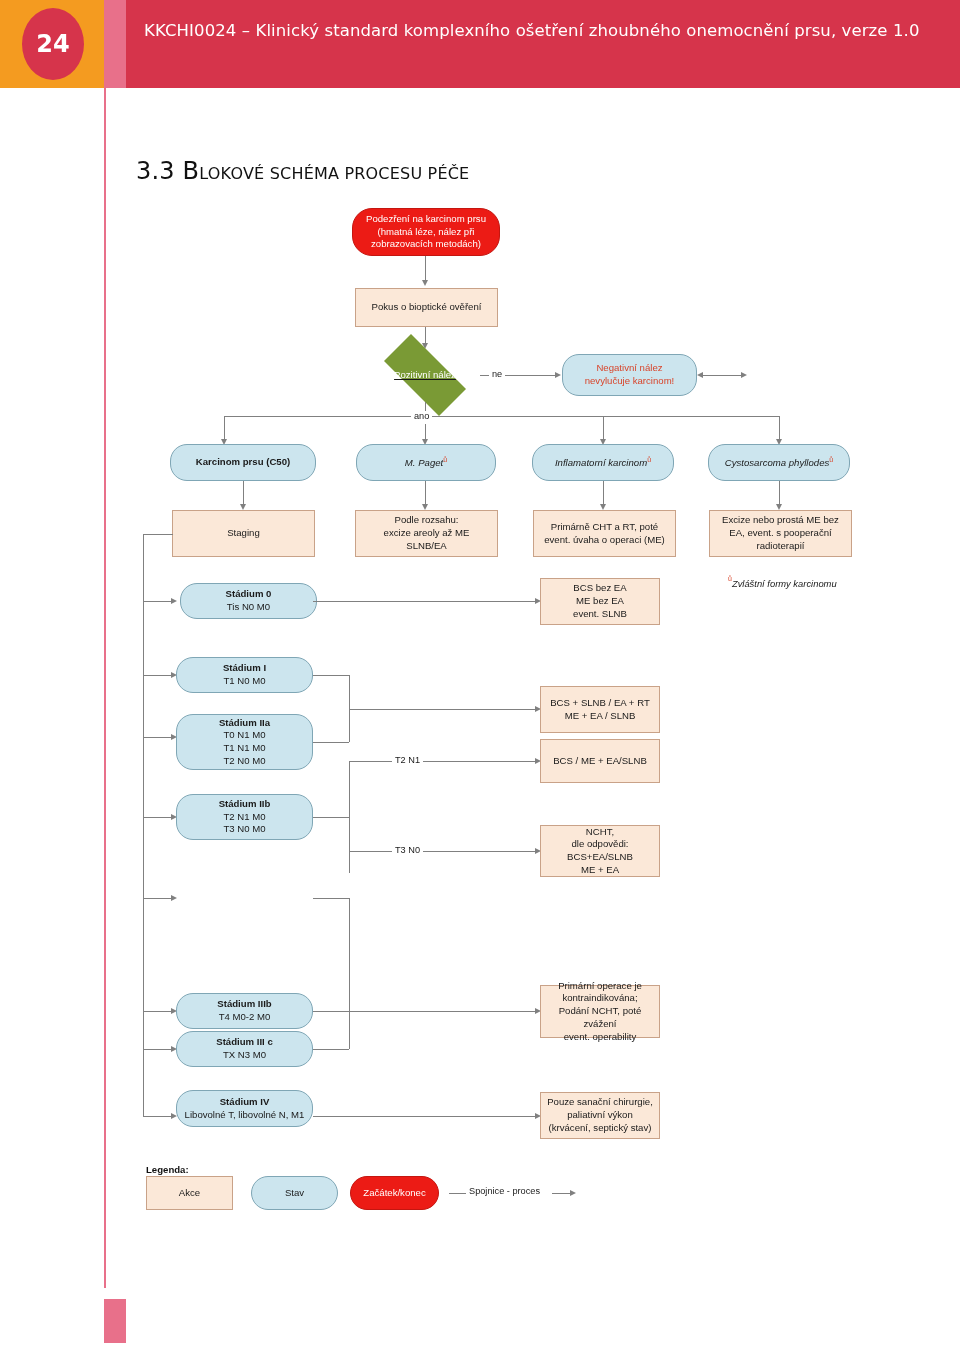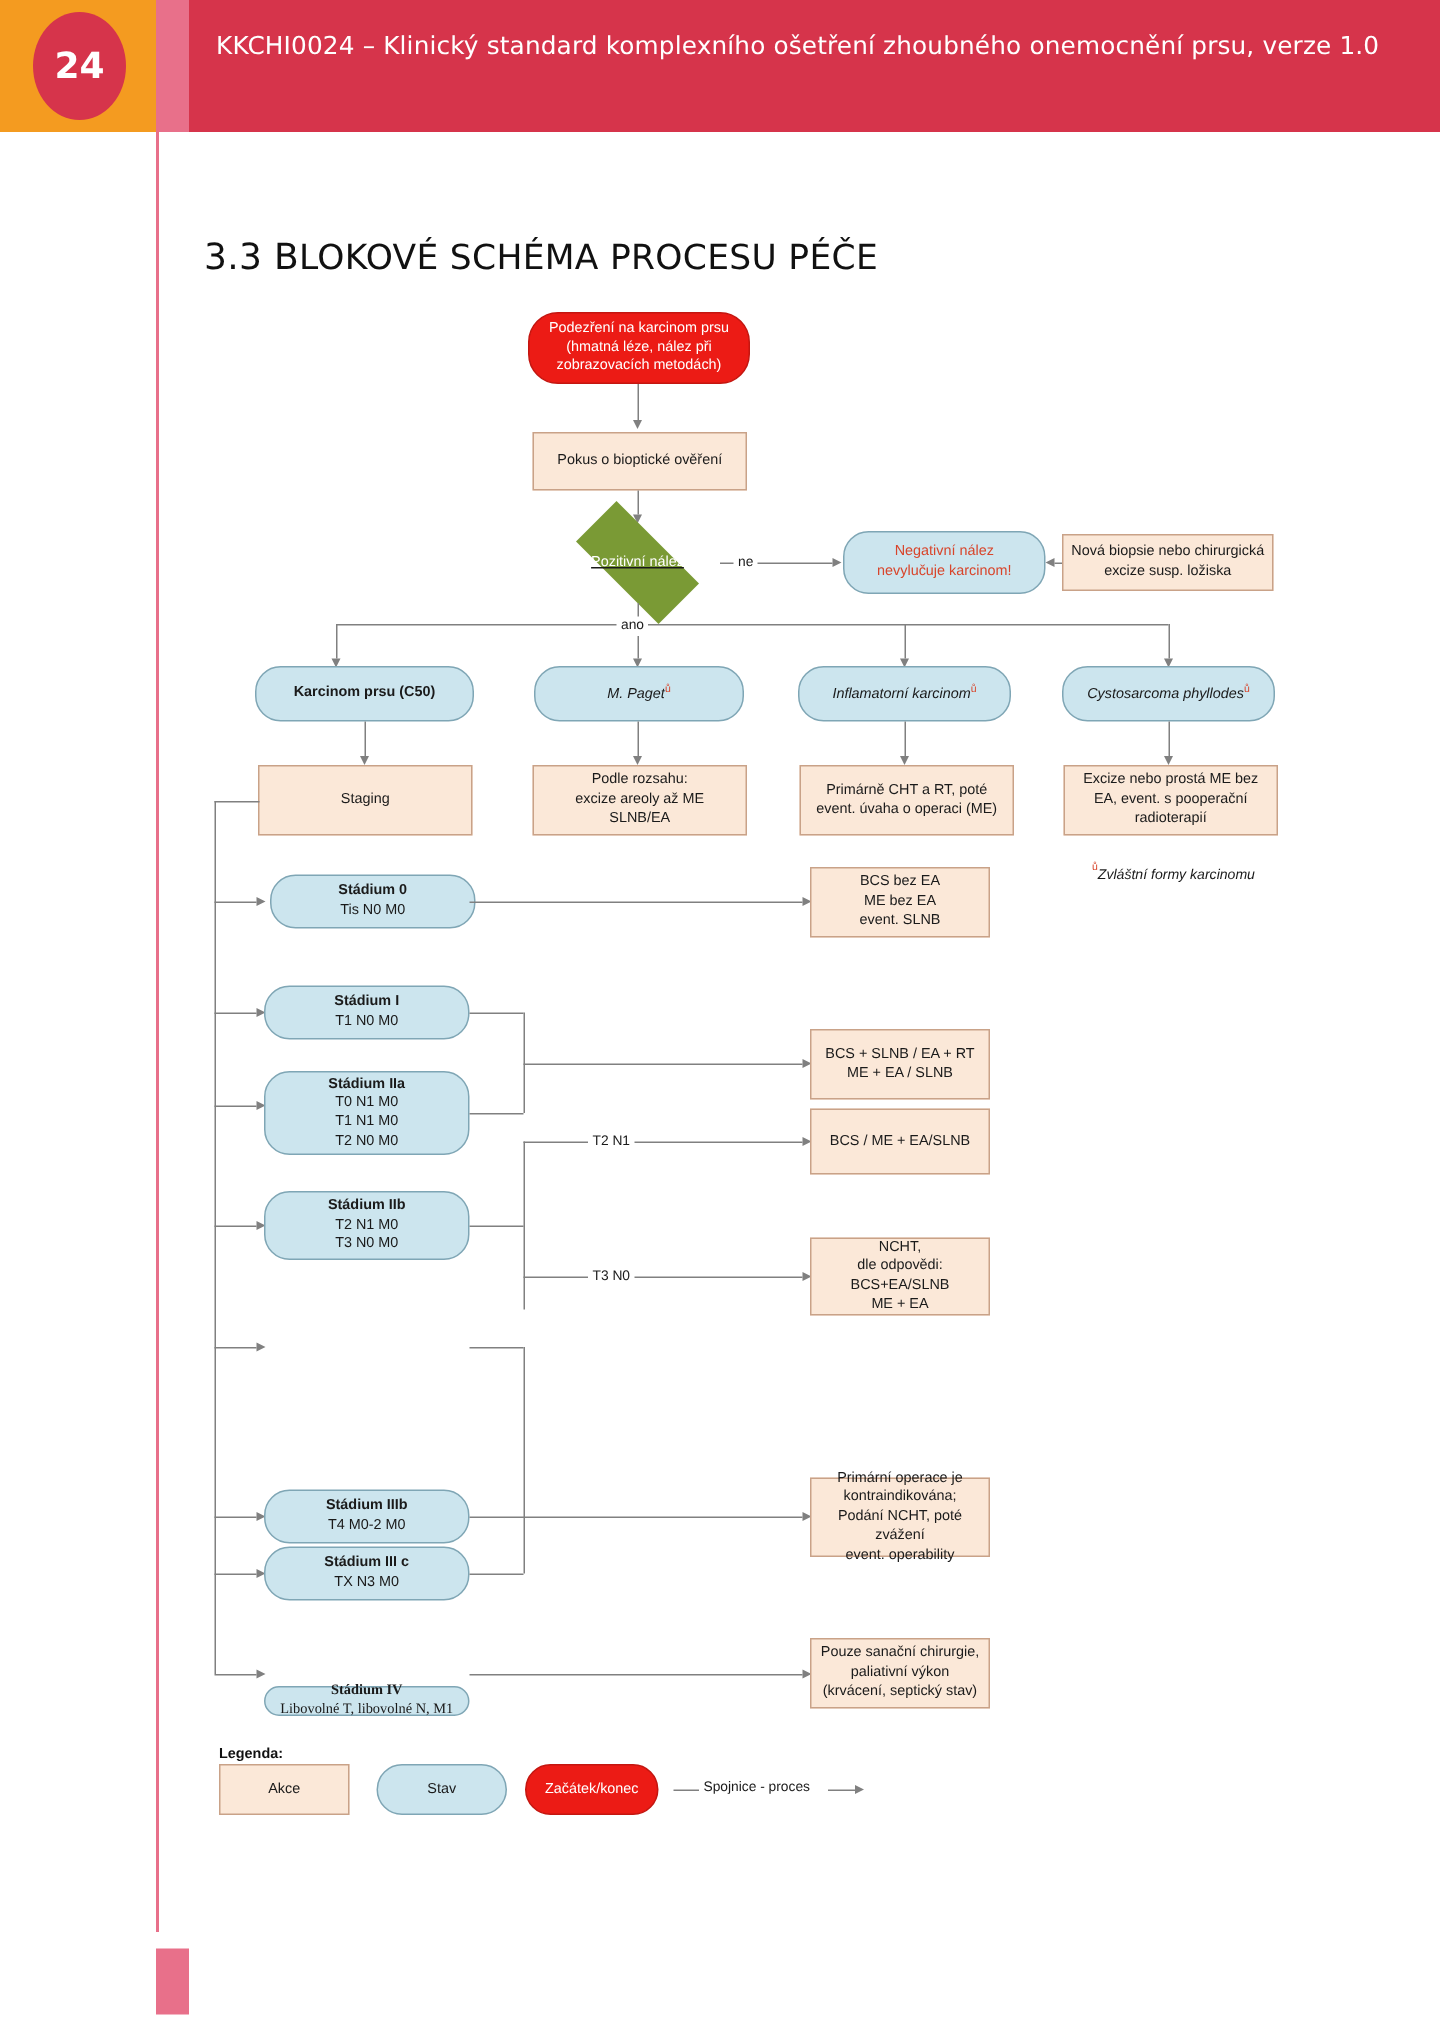--- a/index.html
+++ b/index.html
@@ -21,21 +21,21 @@
   .hdr-band{position:absolute;left:126px;top:0;width:834px;height:88px;background:#D6344B;padding-left:44px;}
   .hdr-title{position:absolute;left:18px;top:18px;width:790px;color:#ffffff;
     font-family:"DejaVu Sans",sans-serif;font-size:16.5px;line-height:1.55;letter-spacing:.1px;}
 
   
   .left-rule{position:absolute;left:104px;top:88px;width:2px;height:1200px;background:#E8708A;}
 
   
   .sec-title{position:absolute;left:136px;top:157px;font-family:"DejaVu Sans",sans-serif;
     font-size:24px;color:#111;letter-spacing:.2px;white-space:nowrap;}
-  .sec-title .sc{font-size:23px;}
+  .sec-title .sc{font-size:16px;}
 
   
   .canvas{position:absolute;left:0;top:0;width:960px;height:1357px;}
 
   
   .node{position:absolute;box-sizing:border-box;display:flex;align-items:center;
     justify-content:center;text-align:center;font-size:9.6px;line-height:1.33;color:#1a1a1a;}
   .node .inner{padding:0 5px;}
 
   
@@ -127,26 +127,20 @@
     <div class="inner" style="color:#D8452B;">
       <span>Negativní nález</span><br>
       <span>nevylučuje karcinom!</span>
     </div>
   </div>
 
   <div class="ln lh" style="left:703px;top:375px;width:38px;"></div>
   <div class="arw arw-l" style="left:697px;top:372px;"></div>
   <div class="arw arw-r" style="left:741px;top:372px;"></div>
 
-  <div class="node n-action" style="left:708px;top:356px;width:141px;height:38px;">
-    <div class="inner">
-      <span>Nová biopsie nebo chirurgická</span><br>
-      <span>excize susp. ložiska</span>
-    </div>
-  </div>
 
   <div class="ln lv" style="left:425px;top:402px;height:14px;"></div>
   <div class="ln lh" style="left:224px;top:416px;width:555px;"></div>
   <div class="edge-lbl" style="left:411px;top:411px;">ano</div>
 
   <div class="ln lv" style="left:224px;top:416px;height:23px;"></div>
   <div class="arw arw-d" style="left:221px;top:439px;"></div>
   <div class="ln lv" style="left:425px;top:424px;height:15px;"></div>
   <div class="arw arw-d" style="left:422px;top:439px;"></div>
   <div class="ln lv" style="left:603px;top:416px;height:23px;"></div>
@@ -256,21 +250,21 @@
       <span class="bold">Stádium IIIb</span><br>
       <span>T4 M0-2 M0</span>
     </div>
   </div>
   <div class="node n-state" style="left:176px;top:1031px;width:137px;height:36px;">
     <div class="inner">
       <span class="bold">Stádium III c</span><br>
       <span>TX N3 M0</span>
     </div>
   </div>
-  <div class="node n-state" style="left:176px;top:1124px;width:137px;height:20px;font-family:Liberation Serif, serif;">
+  <div class="node n-state" style="left:176px;top:1090px;width:137px;height:37px;">
     <div class="inner">
       <span class="bold">Stádium IV</span><br>
       <span>Libovolné T, libovolné N, M1</span>
     </div>
   </div>
 
   <div class="ln lh" style="left:313px;top:601px;width:222px;"></div>
   <div class="arw arw-r" style="left:535px;top:598px;"></div>
   <div class="node n-action" style="left:540px;top:578px;width:120px;height:47px;">
     <div class="inner">

